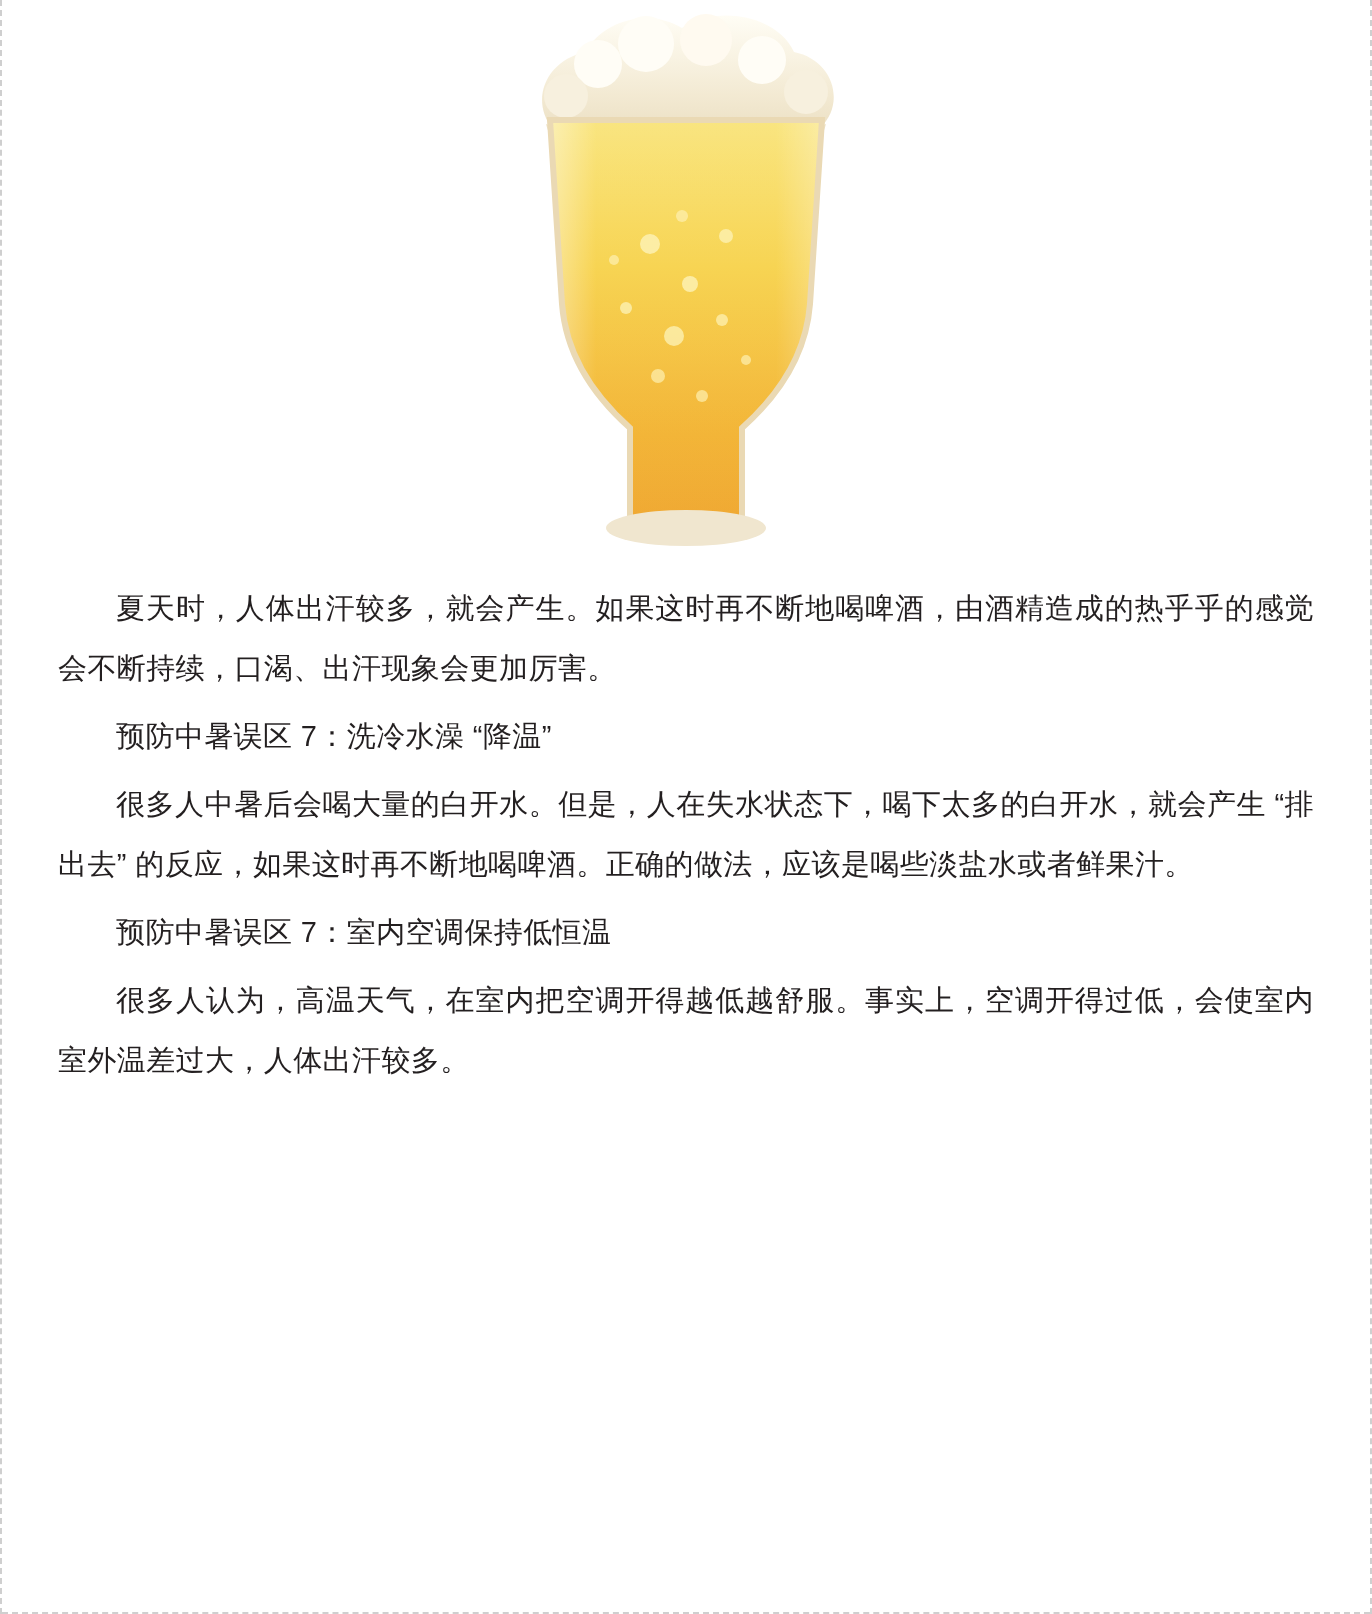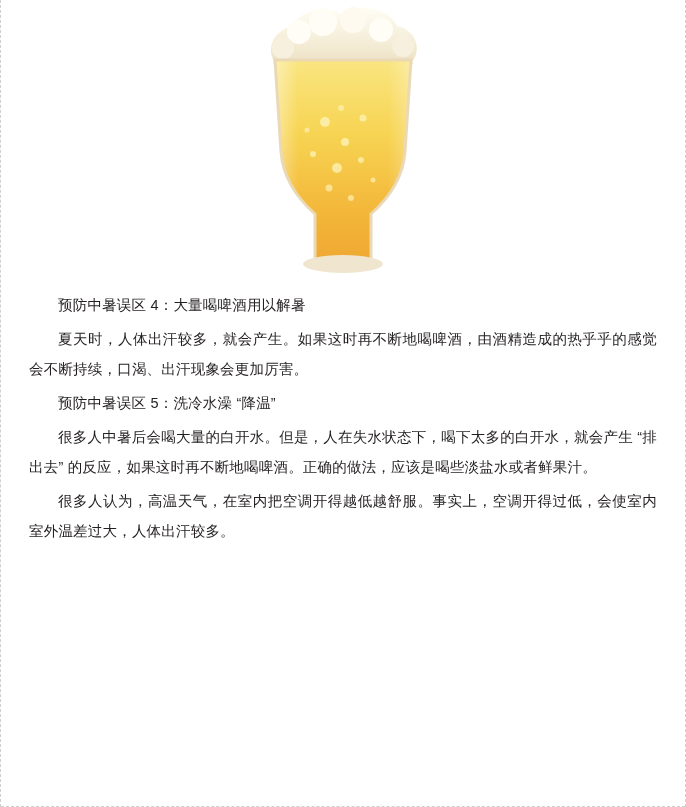--- a/index.html
+++ b/index.html
@@ -125,22 +125,22 @@
         <circle cx="128" cy="106" r="3" fill="#fdf0ae" opacity="0.7"></circle>
         <rect x="55" y="58" width="150" height="210" fill="url(#glassGrad)"></rect>
       </g>
 
       <path d="M62 58 L198 58 L192 150 C190 176 176 196 158 212 L158 258 L102 258 L102 212 C84 196 70 176 68 150 Z" fill="none" stroke="#ead9b4" stroke-width="3"></path>
       <ellipse cx="130" cy="262" rx="40" ry="9" fill="#f0e6cf"></ellipse>
     </svg>
   </div>
 
   <div class="article">
-    <p class="head">预防中暑误区 4：大量喝啤酒用以解暑</p>
     <p class="body">夏天时，人体出汗较多，就会产生。如果这时再不断地喝啤酒，由酒精造成的热乎乎的感觉会不断持续，口渴、出汗现象会更加厉害。</p>
-    <p class="head">预防中暑误区 5：洗冷水澡 “降温”</p>
+    <p class="head">预防中暑误区 7：洗冷水澡 “降温”</p>
     <p class="body">很多人中暑后会喝大量的白开水。但是，人在失水状态下，喝下太多的白开水，就会产生 “排出去” 的反应，如果这时再不断地喝啤酒。正确的做法，应该是喝些淡盐水或者鲜果汁。</p>
+    <p class="head">预防中暑误区 7：室内空调保持低恒温</p>
     <p class="body">很多人认为，高温天气，在室内把空调开得越低越舒服。事实上，空调开得过低，会使室内室外温差过大，人体出汗较多。</p>
     <div class="spacer-bottom"></div>
   </div>
 
   <div class="bottom-rule"></div>
 </div>
 
 </body></html>

